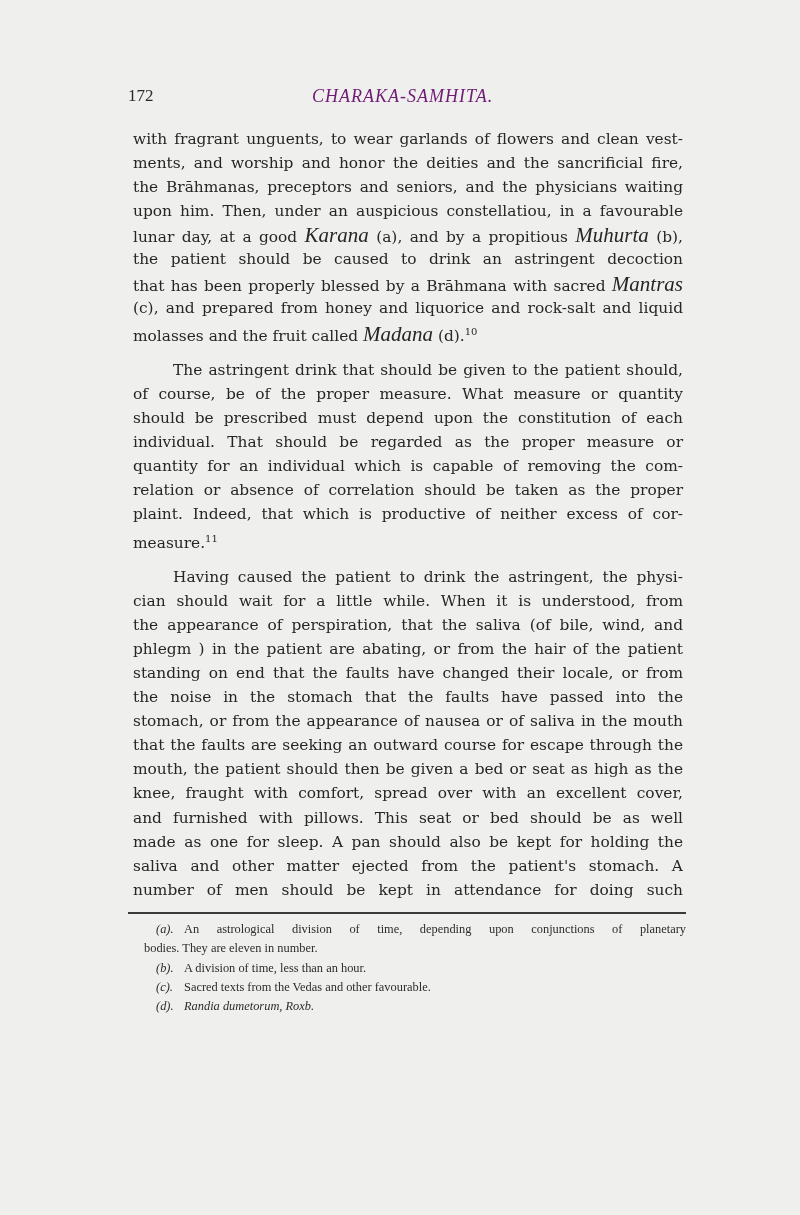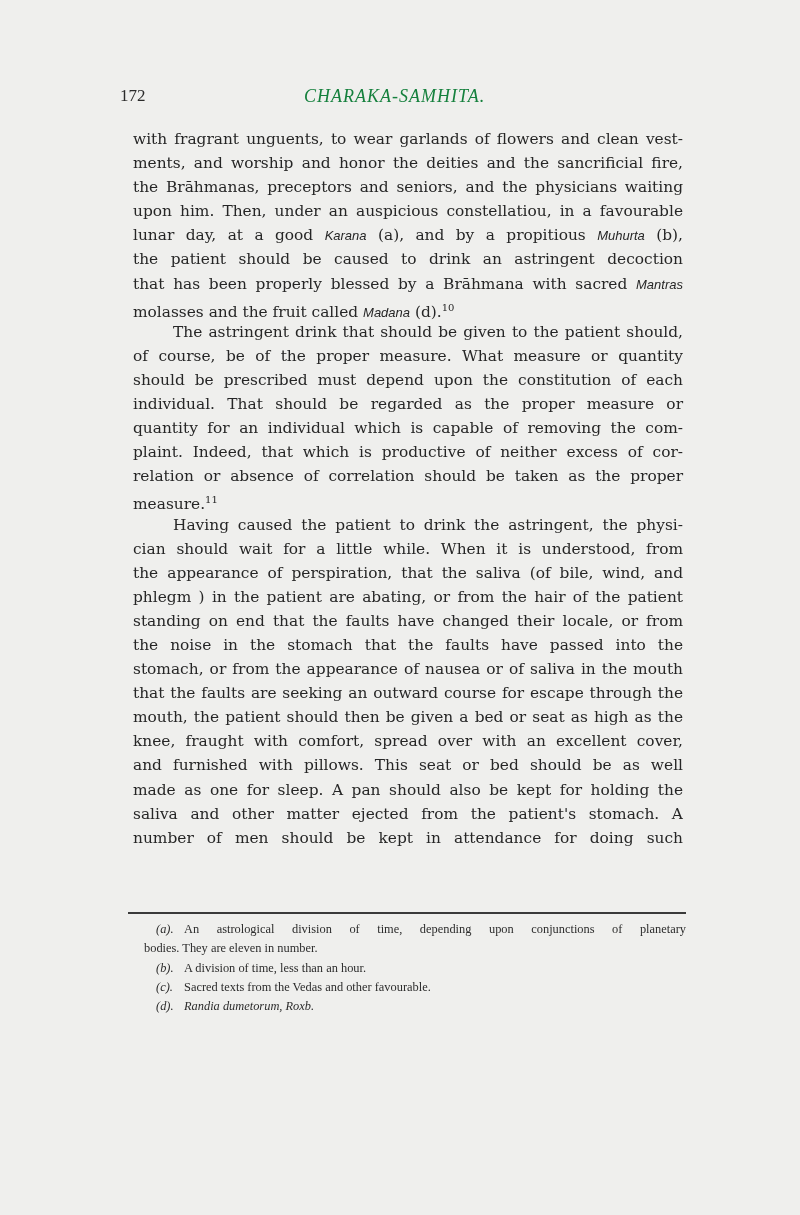--- a/index.html
+++ b/index.html
@@ -16,69 +16,69 @@
       font-family: "DejaVu Serif", "Liberation Serif", serif;
     }
     .page {
       position: absolute;
       left: 0; top: 0;
       width: 800px;
       height: 1215px;
     }
     .running-head {
       position: absolute;
-      left: 120px;
+      left: 128px;
       top: 86px;
       width: 560px;
       height: 24px;
     }
     .page-number {
       position: absolute;
       left: 0;
       top: 0;
       font-family: "Liberation Serif", serif;
       font-size: 17px;
       color: #2a2a2a;
     }
     .running-title {
       position: absolute;
       left: 184px;
       top: 0;
       font-family: "Liberation Serif", serif;
       font-style: italic;
       font-size: 18px;
       letter-spacing: 1px;
-      color: #15803d;
+      color: #701a75;
     }
     .body-text {
       position: absolute;
       left: 133px;
       top: 127px;
       width: 550px;
       font-family: "DejaVu Serif", serif;
       font-size: 15.4px;
       line-height: 24.1px;
       color: #262626;
     }
     .para {
       margin: 0;
       text-align: justify;
       text-align-last: left;
     }
-    .para + .para { }
+    .para + .para { margin-top: 14px; }
     .line {
       display: block;
       text-align: justify;
       text-align-last: justify;
       white-space: nowrap;
       height: 24.1px;
     }
     .line.last { text-align-last: left; }
     .line.indent { padding-left: 40px; }
-    .it { font-style: italic; font-family: Liberation Sans, sans-serif; font-size: 13px; }
+    .it { font-style: italic; font-family: Liberation Serif, serif; font-size: 21px; }
     sup.fn { font-size: 10px; vertical-align: 6px; }
 
     .rule {
       position: absolute;
       left: 128px;
       top: 912px;
       width: 558px;
       height: 1.5px;
       background: #3a3a3a;
     }
@@ -112,31 +112,32 @@
   <div class="body-text">
 
     <div class="para">
       <span class="line">with fragrant unguents, to wear garlands of flowers and clean vest-</span>
       <span class="line">ments, and worship and honor the deities and the  sancrificial  fire,</span>
       <span class="line">the Brāhmanas, preceptors and seniors, and the physicians  waiting</span>
       <span class="line">upon him.   Then, under an auspicious constellatiou, in a favourable</span>
       <span class="line"><span>lunar day, at a good </span><span class="it">Karana</span><span> (a), and by a propitious </span><span class="it">Muhurta</span><span> (b),</span></span>
       <span class="line">the  patient  should  be  caused  to  drink  an  astringent decoction</span>
       <span class="line"><span>that has been properly blessed by a Brāhmana with sacred </span><span class="it">Mantras</span></span>
+      <span class="line">(c), and  prepared from honey and liquorice and rock-salt and liquid</span>
       <span class="line last"><span>molasses and the fruit called </span><span class="it">Madana</span><span> (d).</span><sup class="fn">10</sup></span>
     </div>
 
     <div class="para">
       <span class="line indent">The astringent drink that should be given to the patient should,</span>
       <span class="line">of  course,  be  of the proper measure.   What measure  or  quantity</span>
       <span class="line">should  be  prescribed  must  depend upon the constitution of each</span>
       <span class="line">individual.  That should be regarded  as  the  proper  measure  or</span>
       <span class="line">quantity for an individual which is capable of  removing  the  com-</span>
+      <span class="line">relation or absence of correlation should  be  taken  as  the  proper</span>
       <span class="line">plaint.  Indeed,  that  which  is productive of neither excess of cor-</span>
-      <span class="line">relation or absence of correlation should  be  taken  as  the  proper</span>
       <span class="line last"><span>measure.</span><sup class="fn">11</sup></span>
     </div>
 
     <div class="para">
       <span class="line indent">Having caused the patient to drink the astringent,  the  physi-</span>
       <span class="line">cian should  wait  for  a  little  while.   When it is understood, from</span>
       <span class="line">the  appearance  of  perspiration,  that the saliva (of bile, wind, and</span>
       <span class="line">phlegm )  in the patient are abating, or from the hair  of the patient</span>
       <span class="line">standing on end that  the faults have changed their  locale, or  from</span>
       <span class="line">the  noise  in  the  stomach  that  the  faults  have  passed into the</span>

